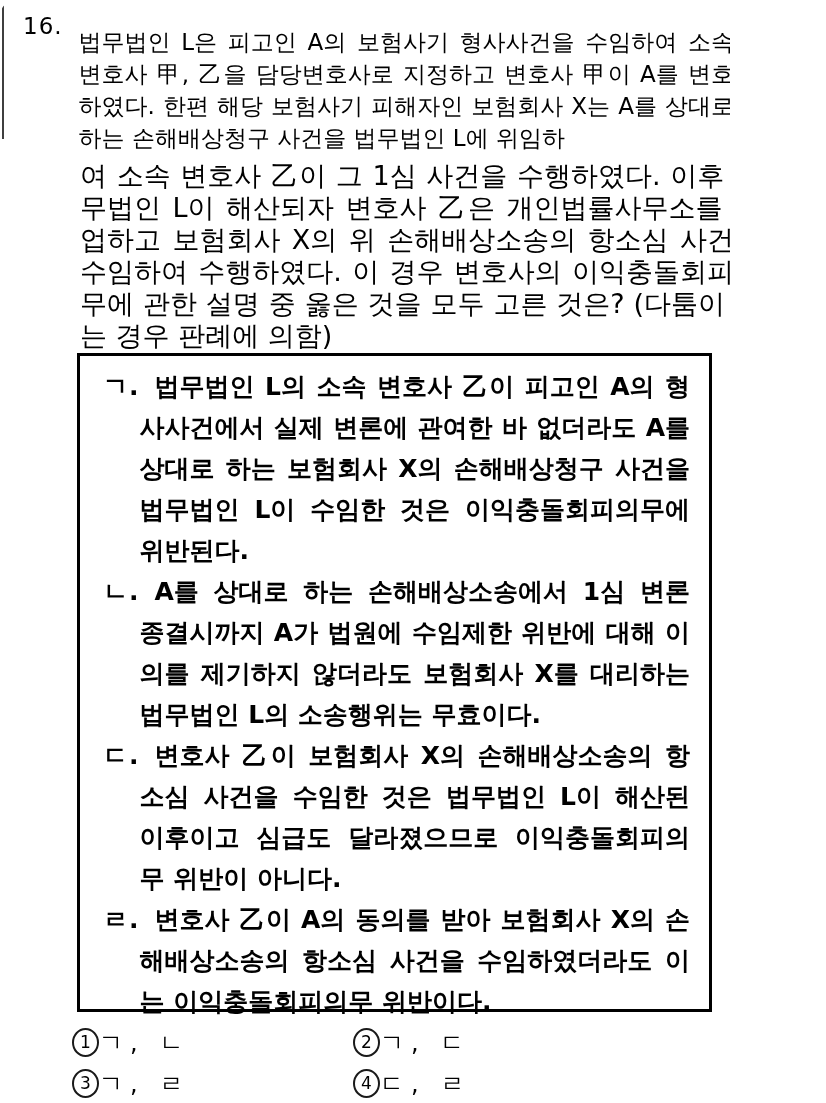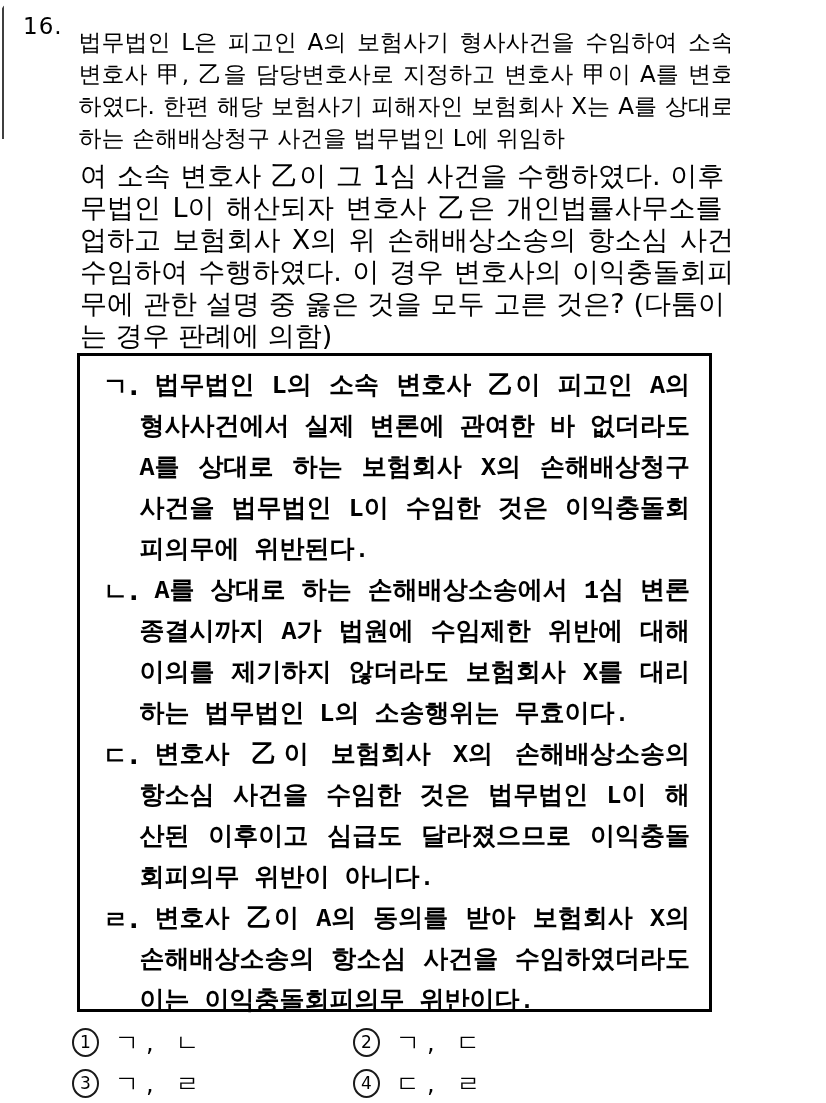--- a/index.html
+++ b/index.html
@@ -78,21 +78,20 @@
   .box-item .marker {
     flex: 0 0 32px;
     letter-spacing: 1px;
   }
   .box-item .item-text {
     flex: 1;
     margin: 0;
     text-indent: 15px;
     text-align: justify;
     word-break: break-all;
-    font-family: Liberation Mono, monospace;
   }
 
   
   .options {
     position: absolute;
     left: 72px;
     top: 1029px;
     width: 660px;
     display: grid;
     grid-template-columns: 281px 1fr;
@@ -110,21 +109,20 @@
     height: 25px;
     border: 2px solid #1a1a1a;
     border-radius: 50%;
     display: flex;
     align-items: center;
     justify-content: center;
     font-size: 17px;
     line-height: 1;
   }
   .option-label {
-    margin-left: 16px;
     letter-spacing: 7px;
     white-space: nowrap;
   }
 </style>
 </head>
 <body>
 
 <div class="page">
 
   <div class="divider divider-left"></div>

